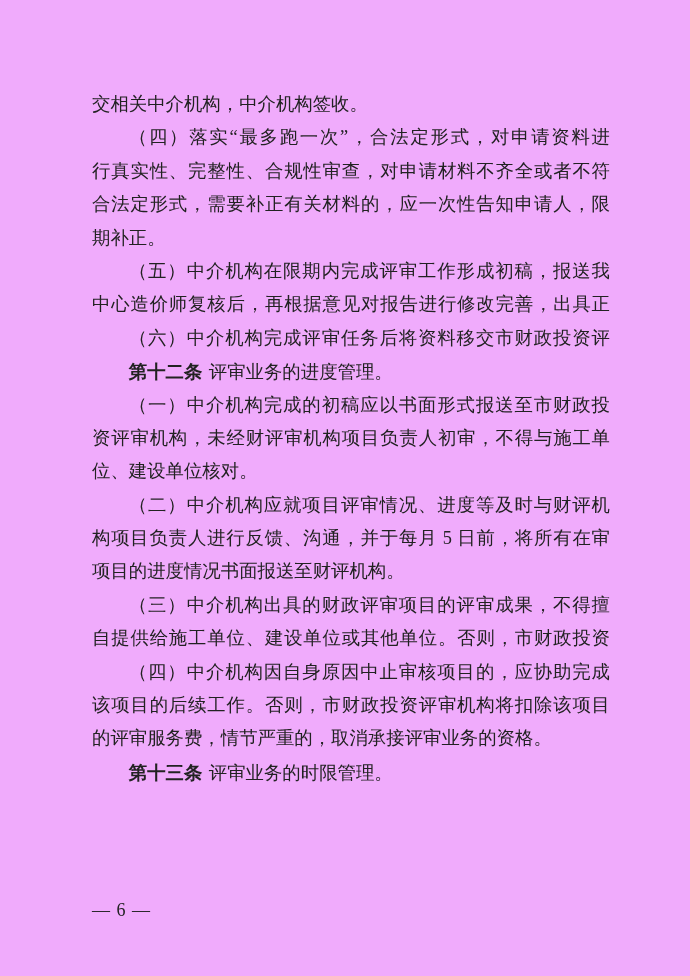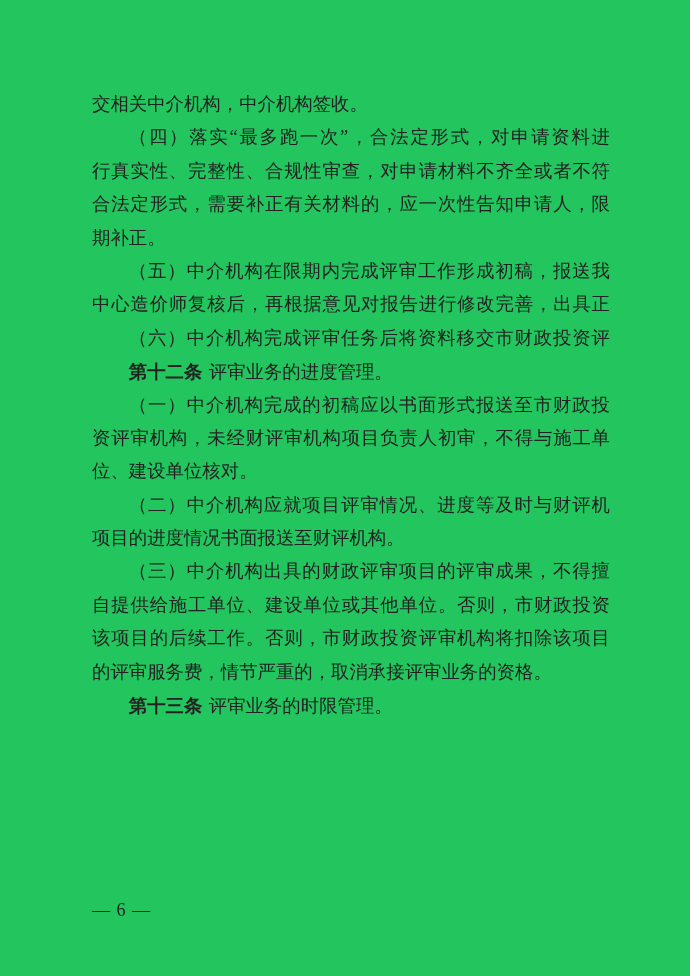--- a/index.html
+++ b/index.html
@@ -4,21 +4,21 @@
 <style>
   html, body {
     margin: 0;
     padding: 0;
     background: #f2f2f2;
   }
   .page {
     position: relative;
     width: 690px;
     height: 976px;
-    background: #22c55e;
+    background: #f0abfc;
     overflow: hidden;
     font-family: "Liberation Serif", "DejaVu Serif", serif;
     color: #222222;
   }
   .doc-body {
     position: absolute;
     left: 92px;
     top: 88px;
     width: 518px;
   }
@@ -64,23 +64,25 @@
       <div class="line jfull"><span class="text-run">合法定形式，需要补正有关材料的，应一次性告知申请人，限</span></div>
       <div class="line"><span class="text-run">期补正。</span></div>
       <div class="line indent jfull"><span class="text-run">（五）中介机构在限期内完成评审工作形成初稿，报送我</span></div>
       <div class="line"><span class="text-run">中心造价师复核后，再根据意见对报告进行修改完善，出具正稿。</span></div>
       <div class="line indent jfull"><span class="text-run">（六）中介机构完成评审任务后将资料移交市财政投资评</span></div>
       <div class="line indent"><span class="bold-run">第十二条</span><span class="text-run"> 评审业务的进度管理。</span></div>
       <div class="line indent jfull"><span class="text-run">（一）中介机构完成的初稿应以书面形式报送至市财政投</span></div>
       <div class="line jfull"><span class="text-run">资评审机构，未经财评审机构项目负责人初审，不得与施工单</span></div>
       <div class="line"><span class="text-run">位、建设单位核对。</span></div>
       <div class="line indent jfull"><span class="text-run">（二）中介机构应就项目评审情况、进度等及时与财评机</span></div>
+      <div class="line jfull"><span class="text-run">构项目负责人进行反馈、沟通，并于每月 5 日前，将所有在审</span></div>
       <div class="line"><span class="text-run">项目的进度情况书面报送至财评机构。</span></div>
       <div class="line indent jfull"><span class="text-run">（三）中介机构出具的财政评审项目的评审成果，不得擅</span></div>
       <div class="line jfull"><span class="text-run">自提供给施工单位、建设单位或其他单位。否则，市财政投资</span></div>
+      <div class="line indent jfull"><span class="text-run">（四）中介机构因自身原因中止审核项目的，应协助完成</span></div>
       <div class="line jfull"><span class="text-run">该项目的后续工作。否则，市财政投资评审机构将扣除该项目</span></div>
       <div class="line"><span class="text-run">的评审服务费，情节严重的，取消承接评审业务的资格。</span></div>
       <div class="line indent"><span class="bold-run">第十三条</span><span class="text-run"> 评审业务的时限管理。</span></div>
     </div>
   <div class="page-footer">
     <span>— 6 —</span>
   </div>
 </div>
 
 </body></html>

